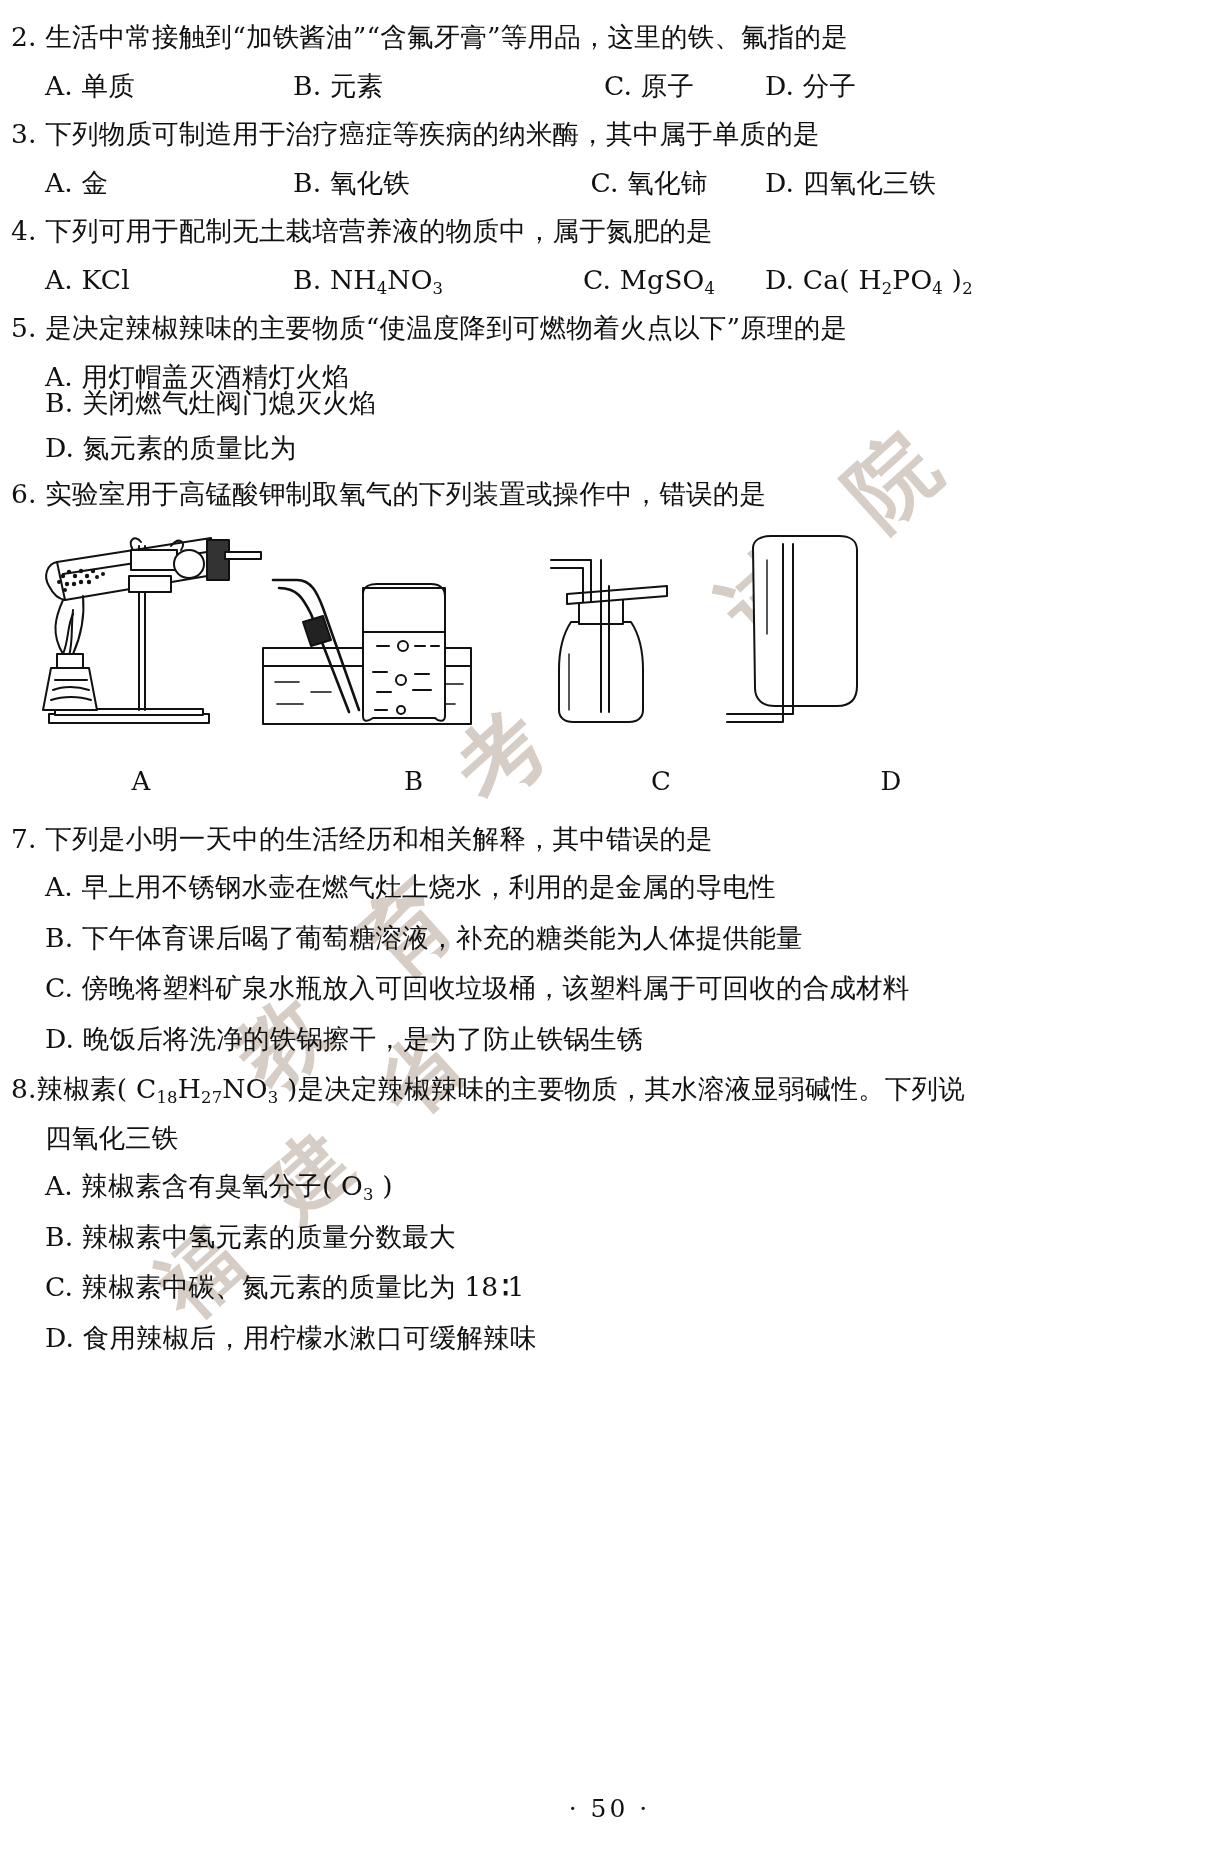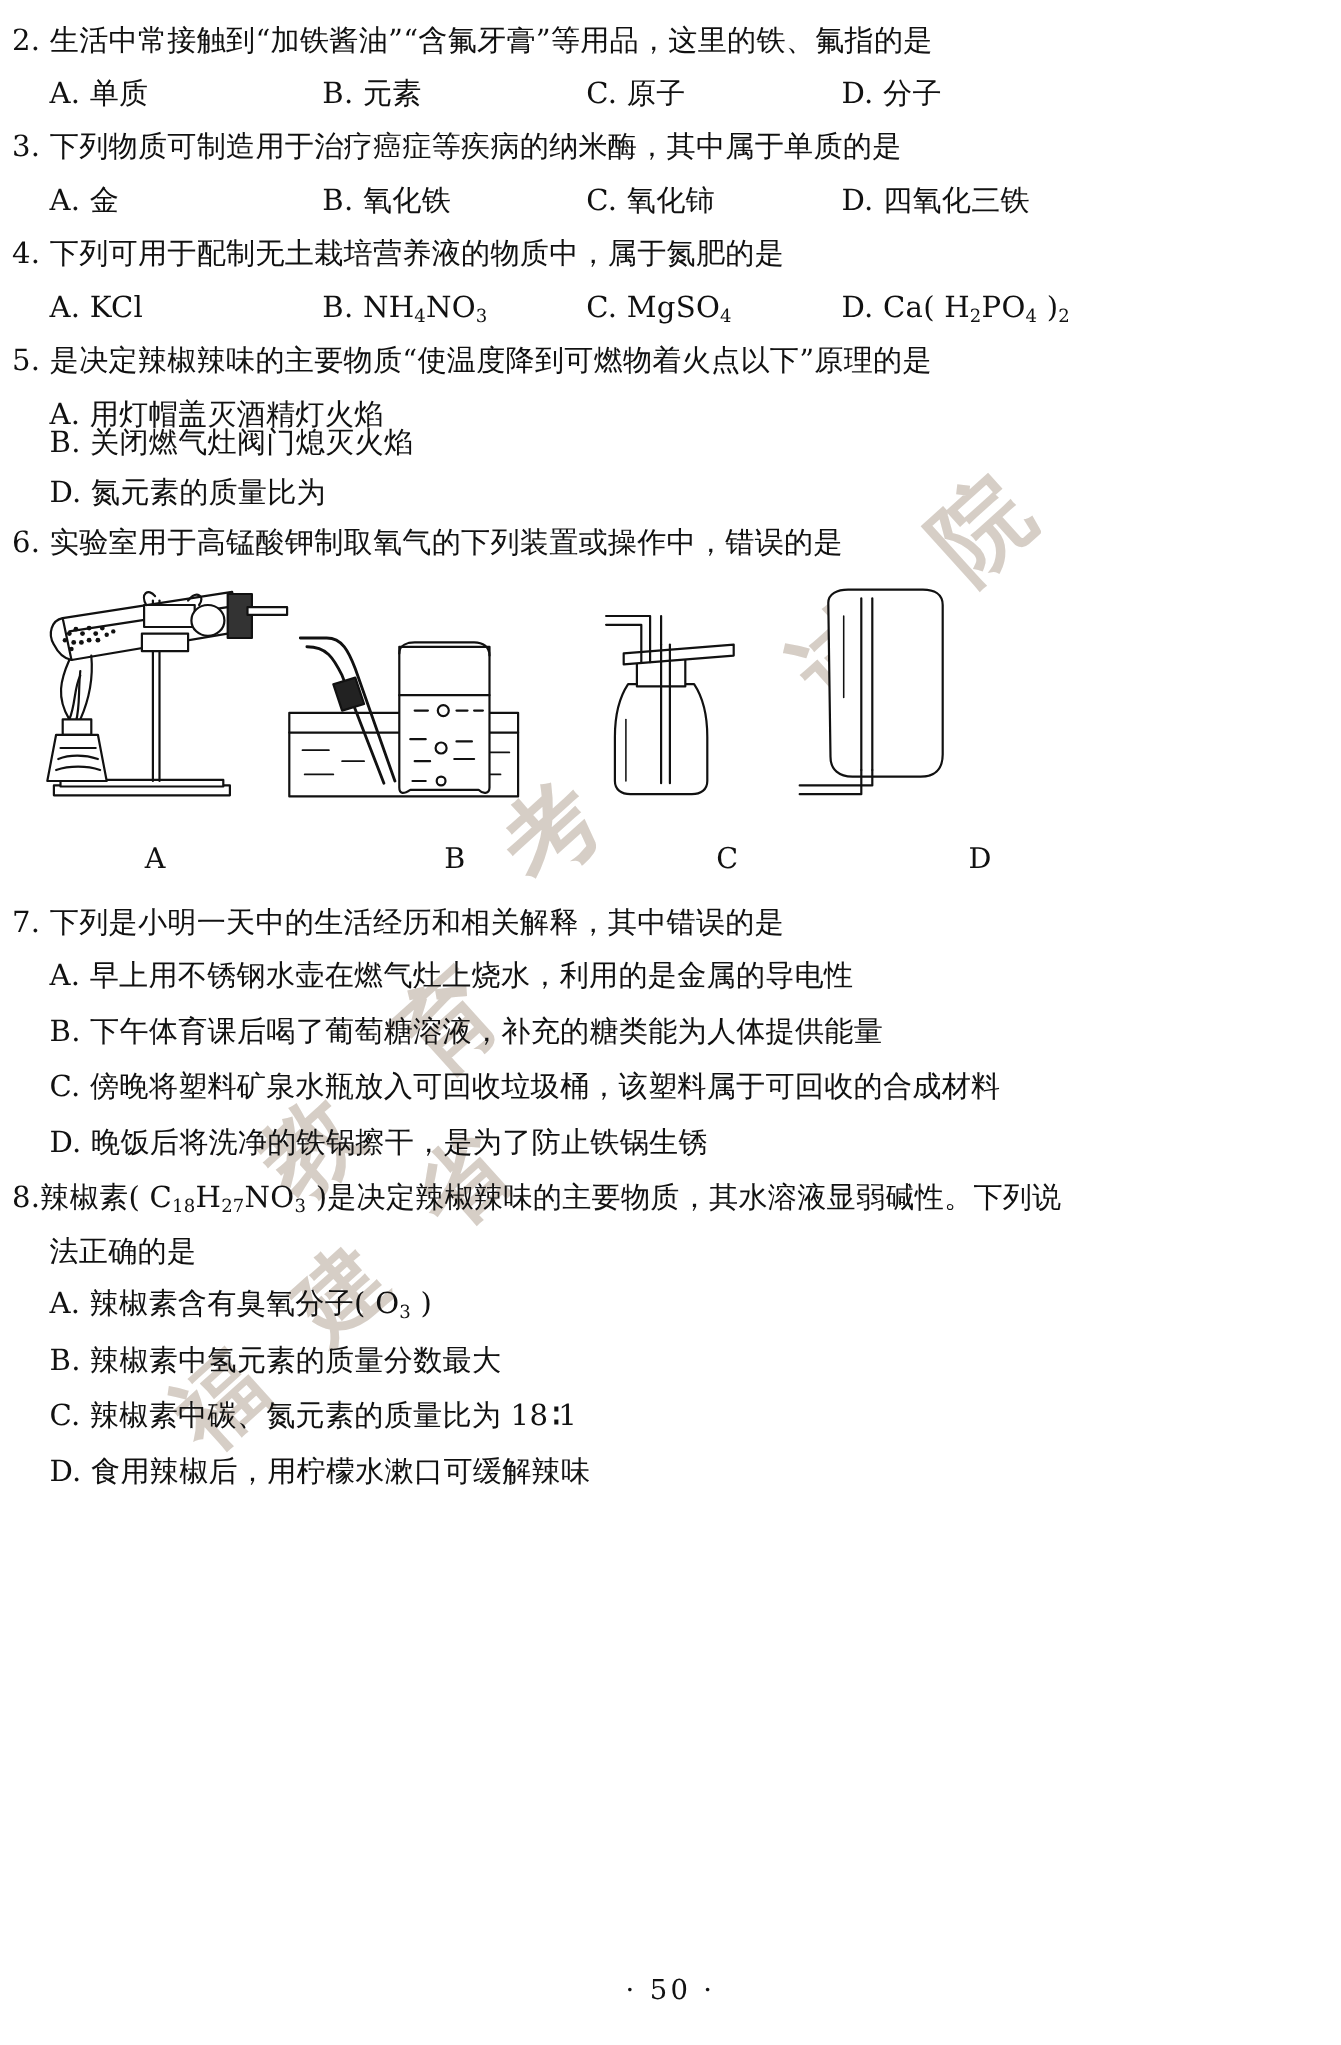--- a/index.html
+++ b/index.html
@@ -34,21 +34,21 @@
   }
   .qstem{margin-bottom:22px;white-space:nowrap;}
 
   
   .opts{
     display:flex;margin:0 0 22px 34px;font-size:26.5px;
   }
   .opts > div{flex:0 0 auto;}
   .o1{width:248px;}
   .o2{width:240px;}
-  .o3{width:232px;}
+  .o3{width:232px;text-align:center;}
   .o4{width:auto;}
 
   
   .opts2{display:flex;margin:0 0 18px 34px;font-size:26.5px;flex-direction:column;}
   .opts2 > div:first-child{width:490px;}
 
   
   .optline{font-size:26.5px;margin:0 0 24px 34px;white-space:nowrap;}
 
   sub{font-size:.62em;vertical-align:-0.28em;line-height:0;}
@@ -304,21 +304,21 @@
       <div class="optline">B. 下午体育课后喝了葡萄糖溶液，补充的糖类能为人体提供能量</div>
       <div class="optline">C. 傍晚将塑料矿泉水瓶放入可回收垃圾桶，该塑料属于可回收的合成材料</div>
       <div class="optline">D. 晚饭后将洗净的铁锅擦干，是为了防止铁锅生锈</div>
     </div>
 
     <div class="q">
       <div class="qstem">
         <span>8.</span><span class="fml">辣椒素( C<sub>18</sub>H<sub>27</sub>NO<sub>3</sub> )是决定辣椒辣味的主要物质，其水溶液显弱碱性。下列说</span>
       </div>
       <div class="qstem" style="margin-left:34px;">
-        <span>法正确的是</span>
+        <span>四氧化三铁</span>
       </div>
       <div class="optline fml">A. 辣椒素含有臭氧分子( O<sub>3</sub> )</div>
       <div class="optline fml">B. 辣椒素中氢元素的质量分数最大</div>
       <div class="optline fml">C. 辣椒素中碳、氮元素的质量比为 18∶1</div>
       <div class="optline fml">D. 食用辣椒后，用柠檬水漱口可缓解辣味</div>
     </div>
 
   </div>
 
   <div class="footer">· 50 ·</div>

